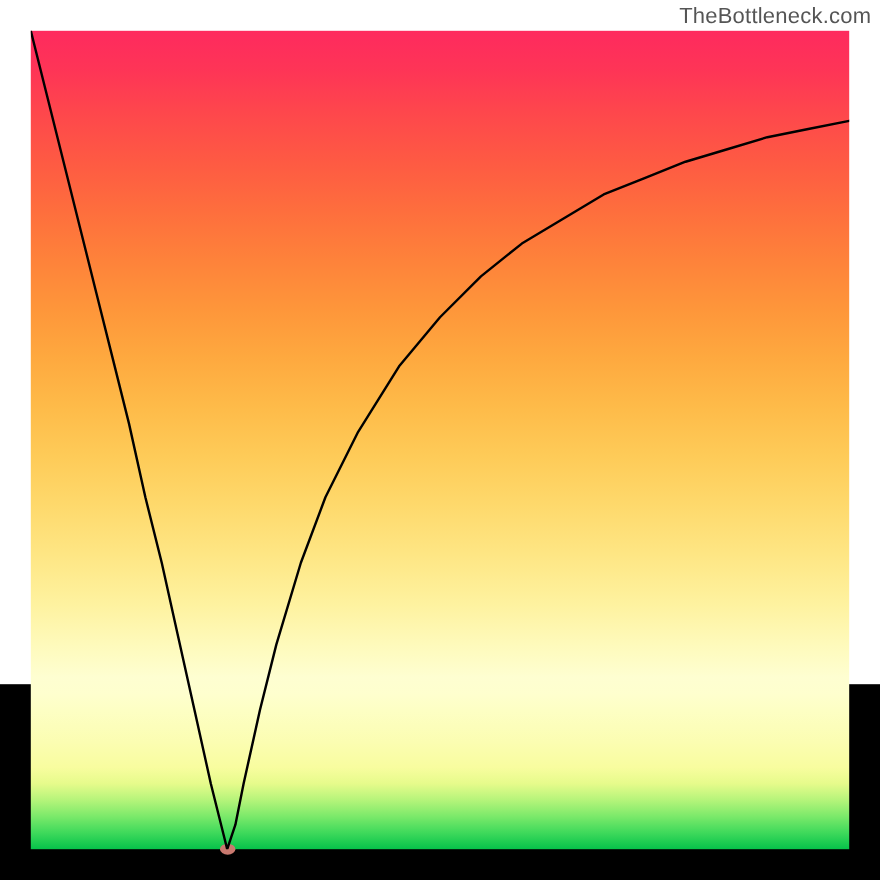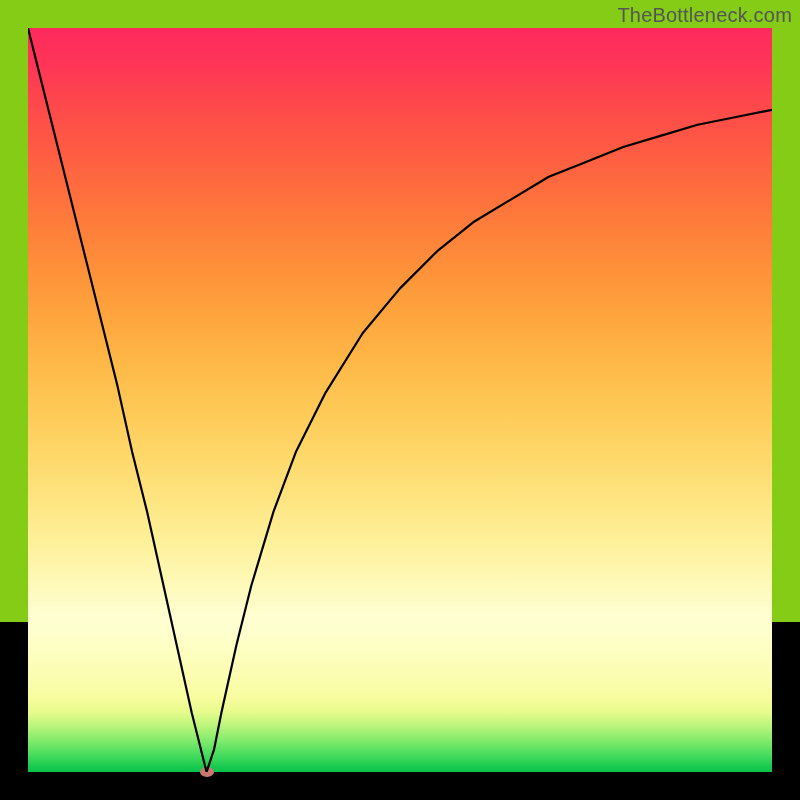--- a/index.html
+++ b/index.html
@@ -8,21 +8,21 @@
     width: 800px;
     height: 800px;
     background: #000;
     overflow: hidden;
     font-family: Arial, Helvetica, sans-serif;
   }
   .frame {
     position: relative;
     width: 800px;
     height: 622px;
-    background: #84cc16;
+    background: #ffffff;
   }
   .plot-area {
     position: absolute;
     left: 28px;
     top: 28px;
     width: 744px;
     height: 744px;
     
     background: linear-gradient(
       to top,

